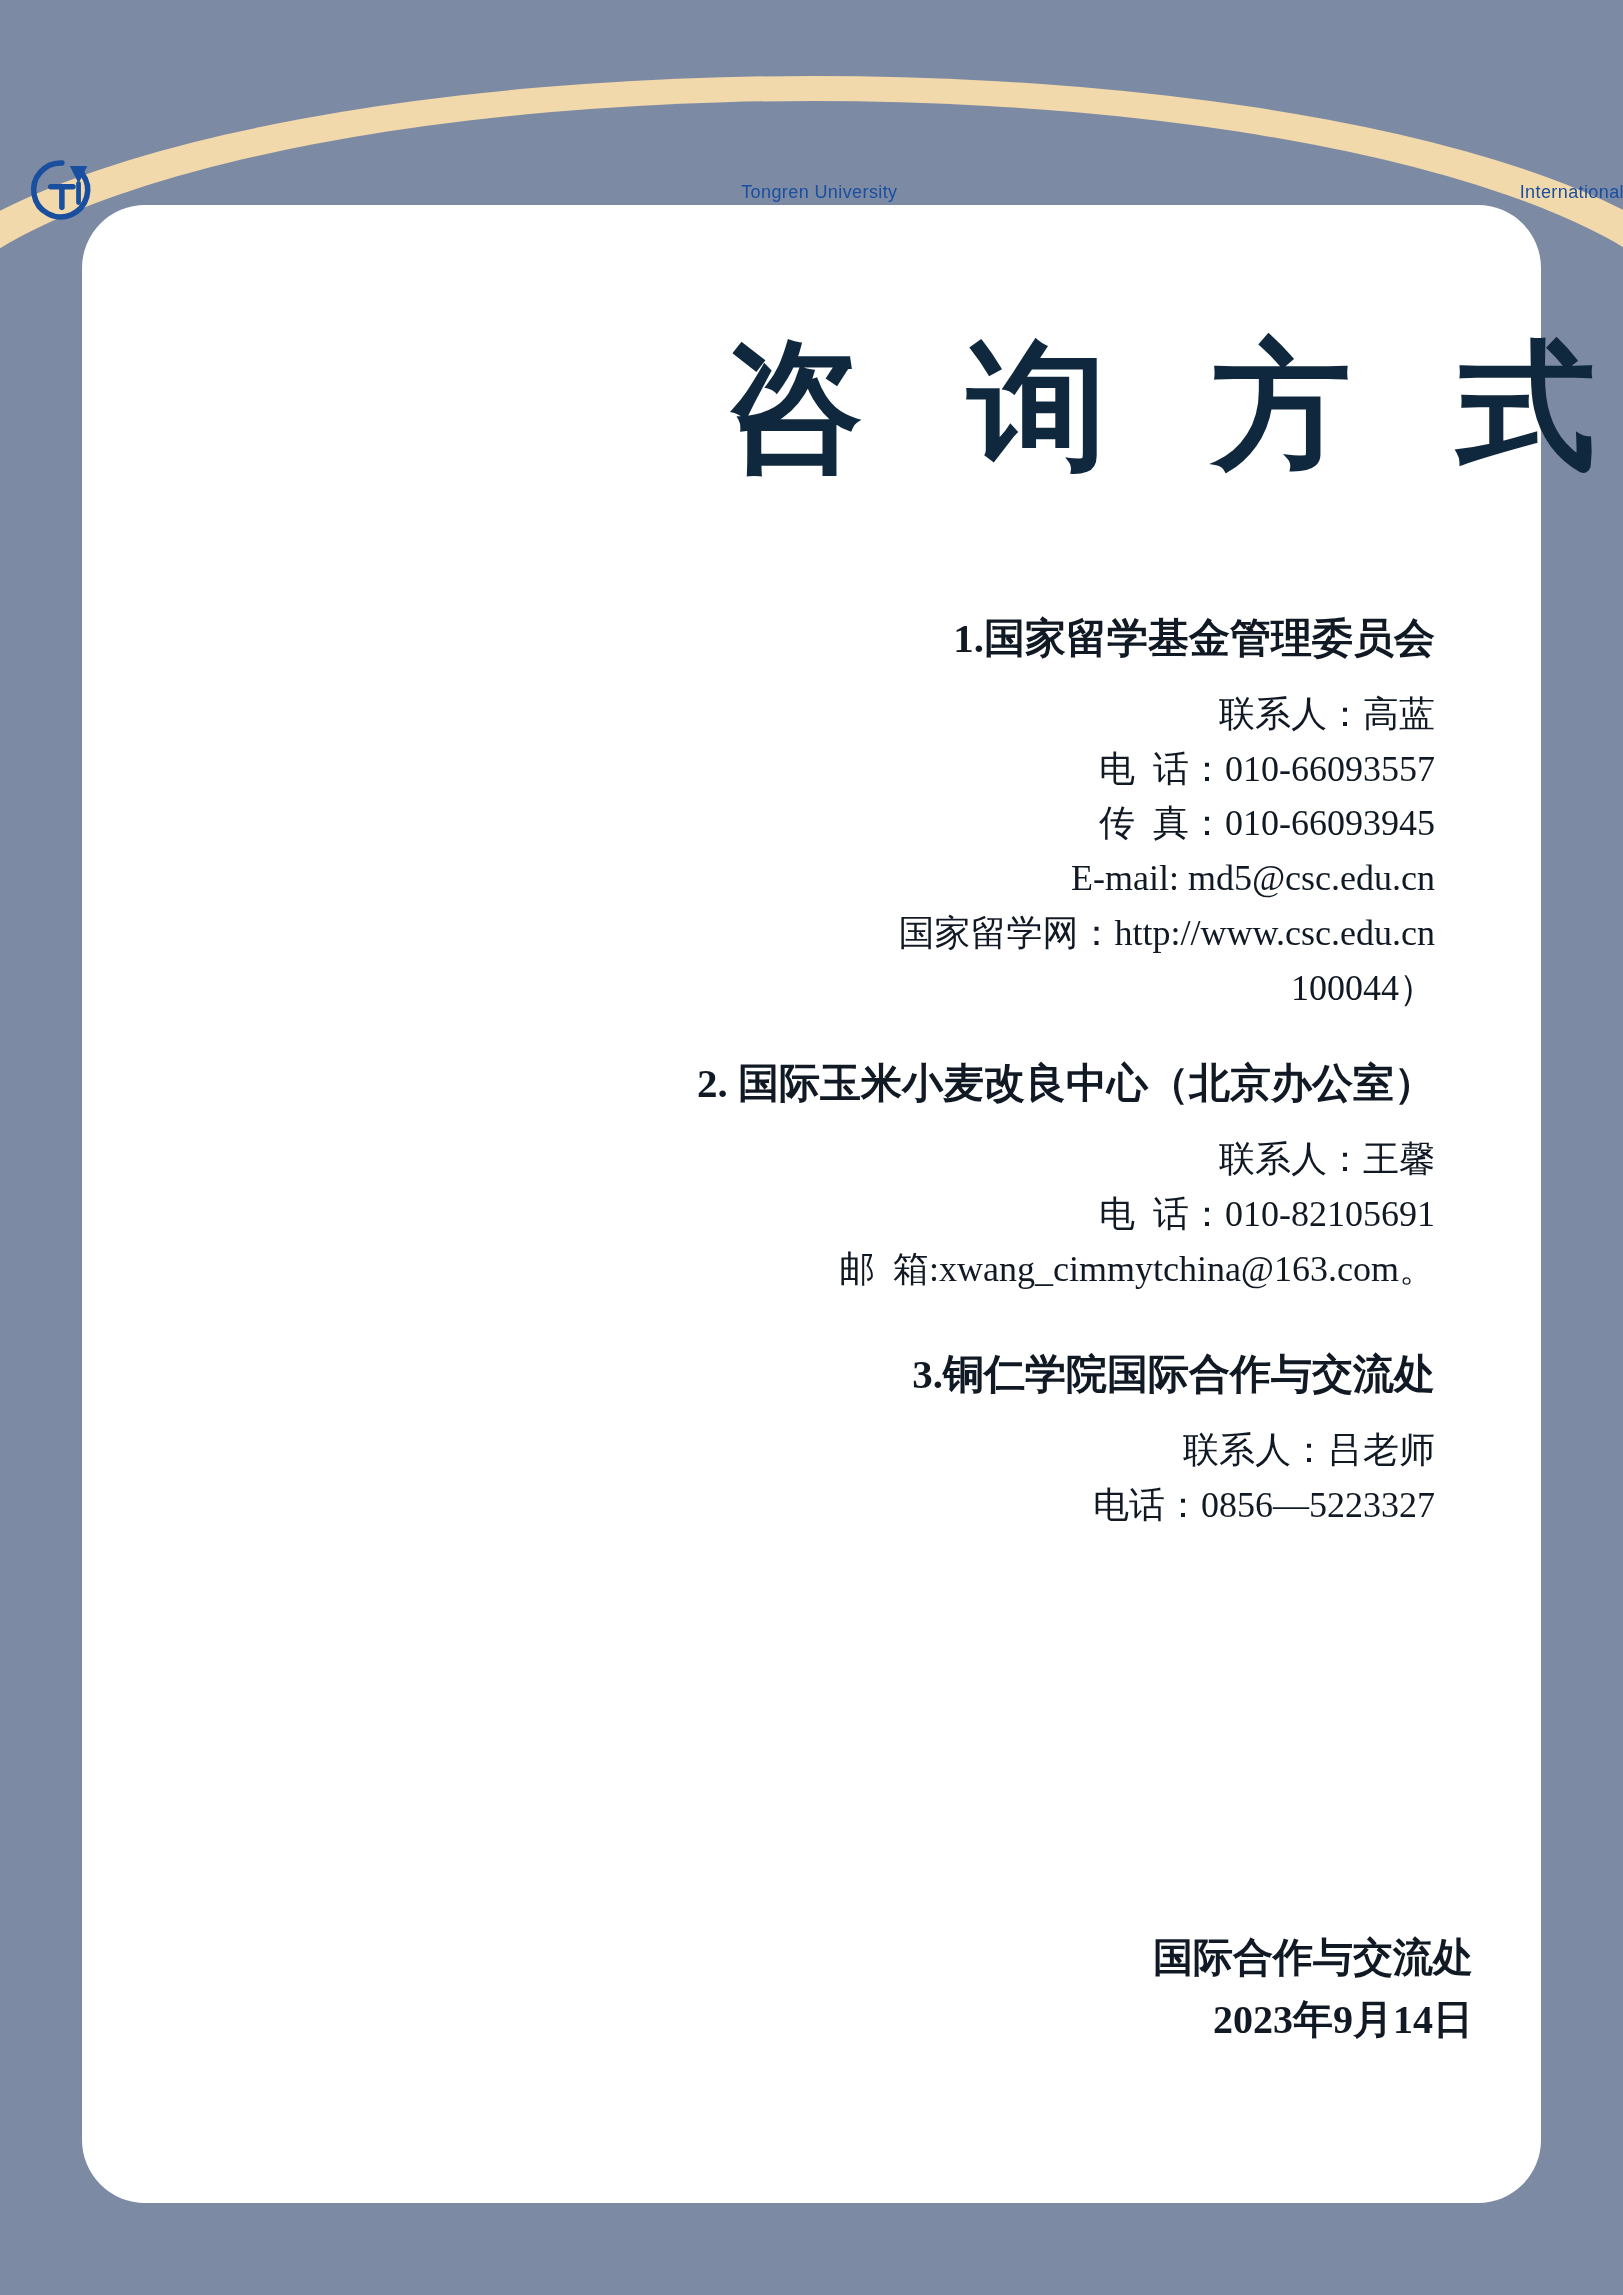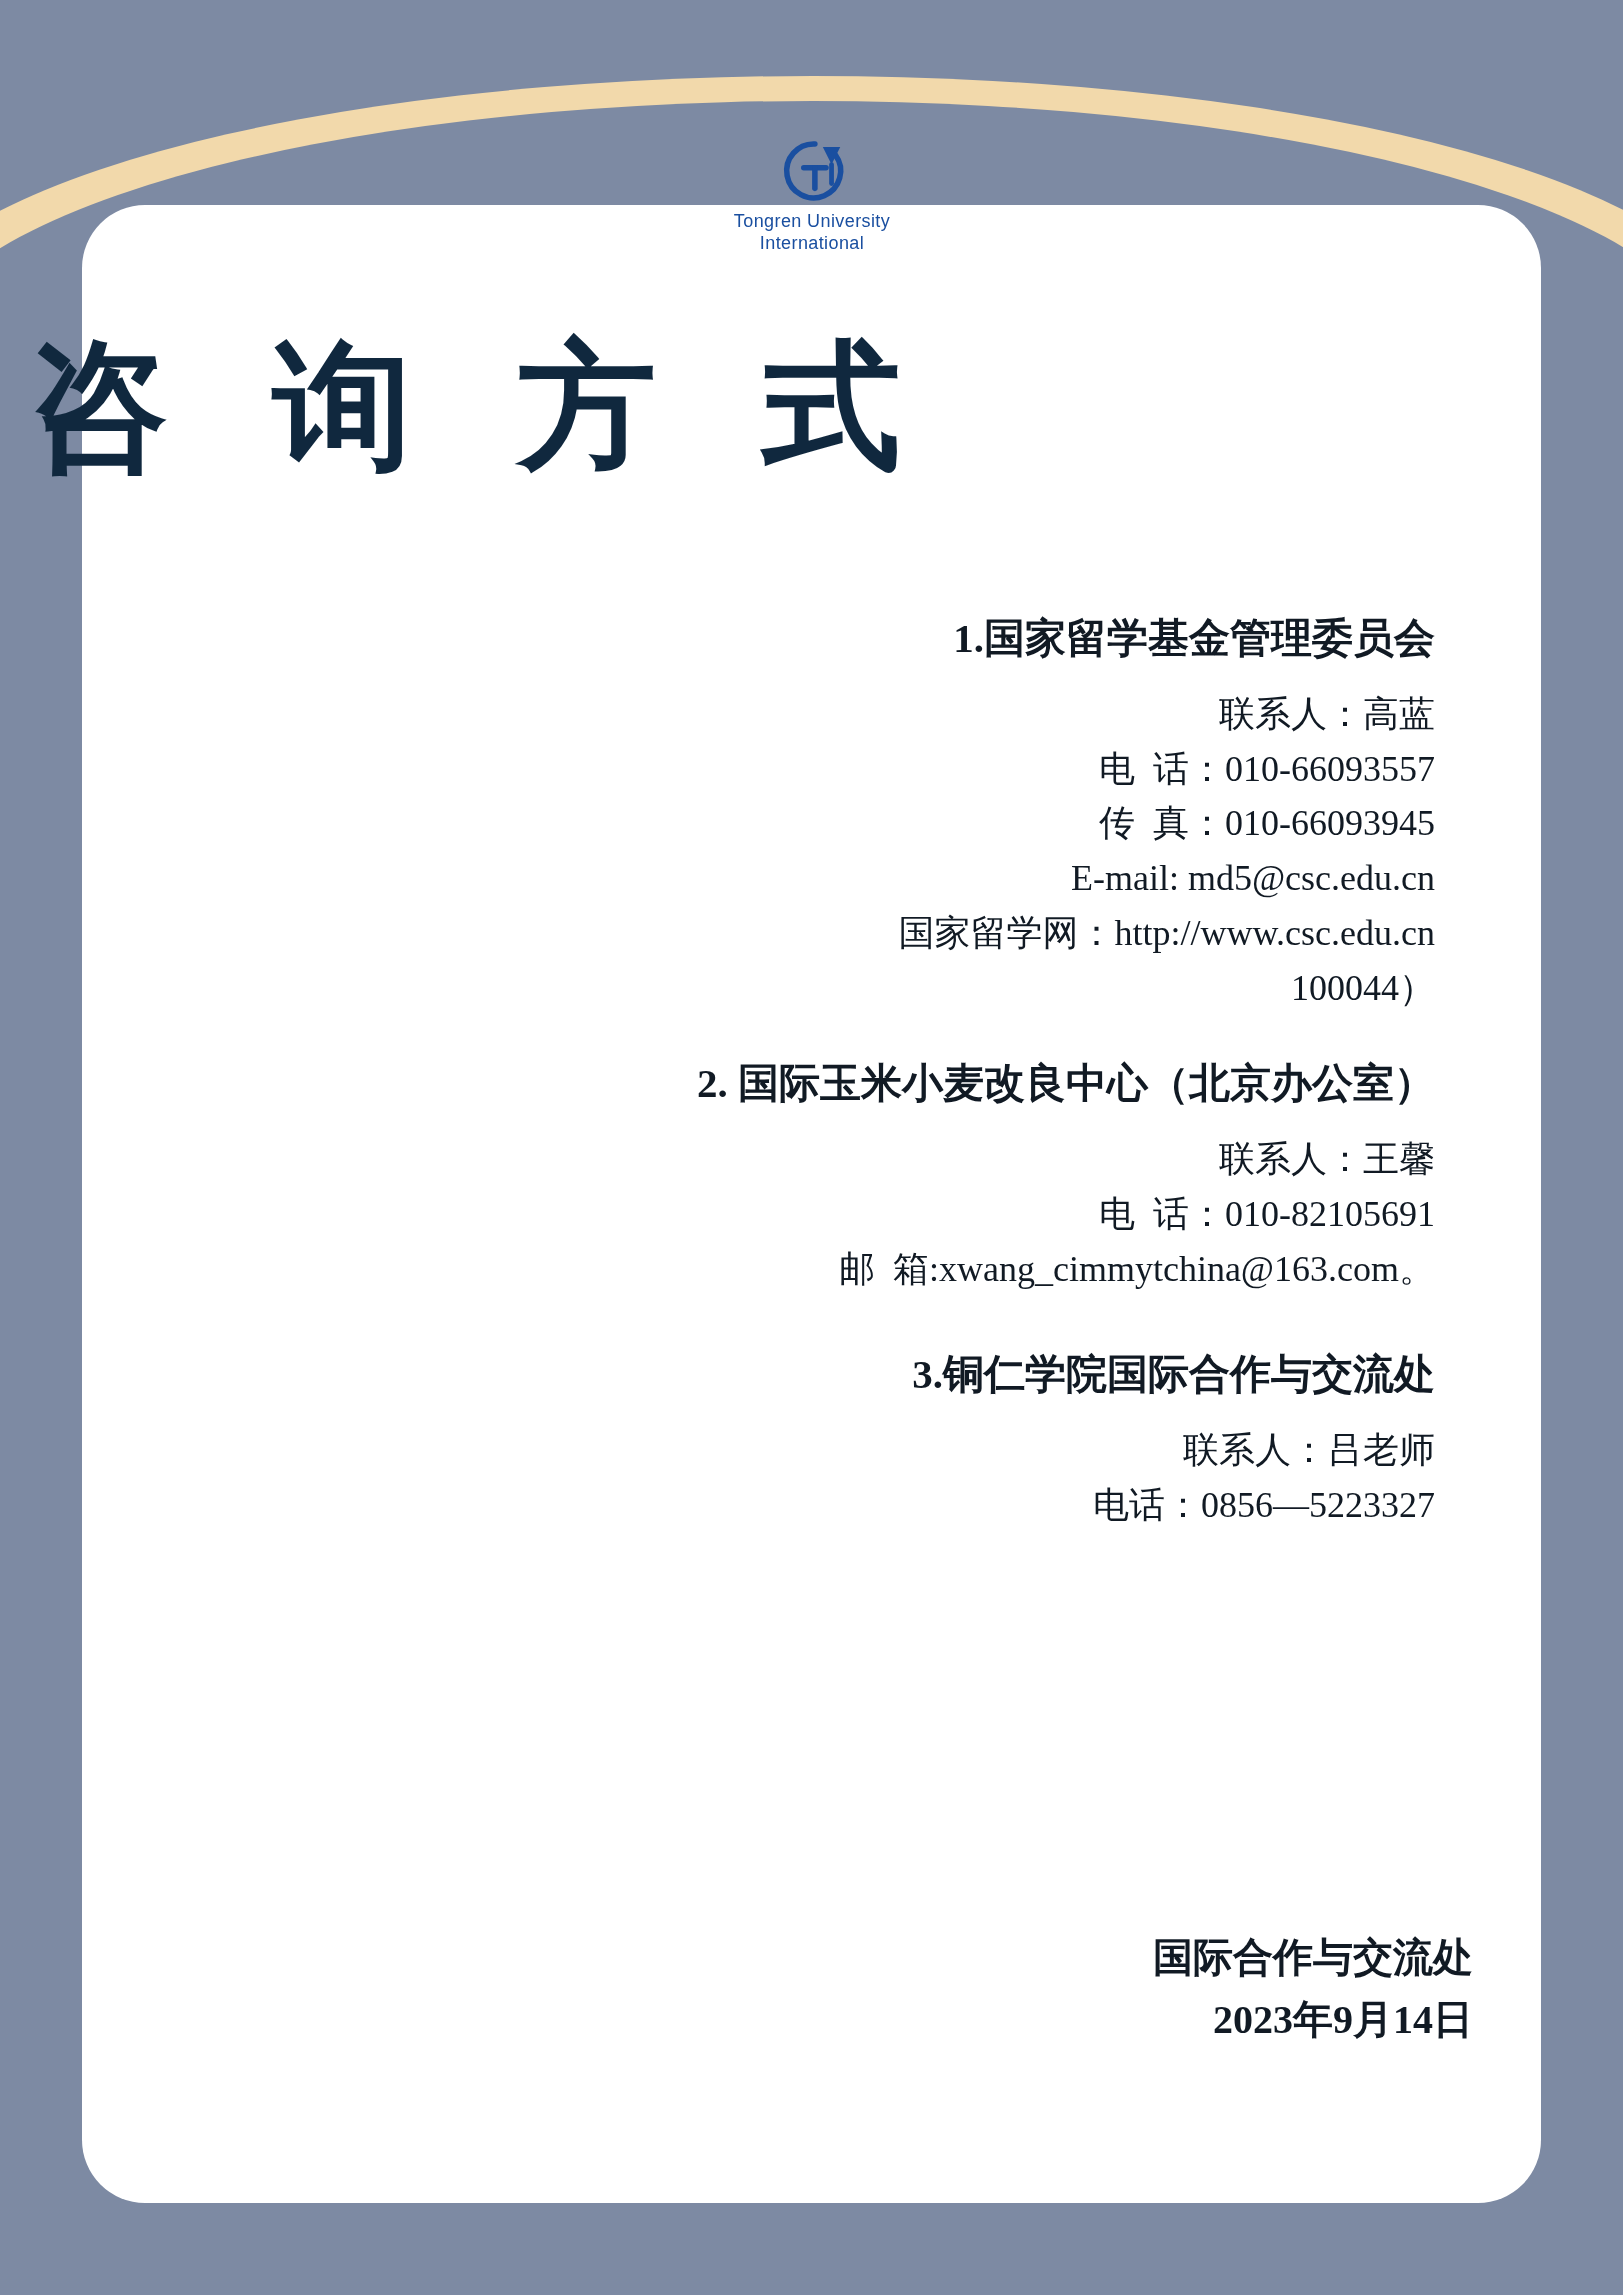--- a/index.html
+++ b/index.html
@@ -57,21 +57,21 @@
   }
 
   
   .logo {
     position: absolute;
     left: 0;
     right: 0;
     top: 136px;
     height: 111px;
     display: flex;
-    flex-direction: column;
+    flex-direction: row;
     align-items: center;
     justify-content: space-between;
     z-index: 5;
   }
   .logo-mark {
     width: 119px;
     height: 73px;
     position: relative;
   }
   .logo-text-line1 {
@@ -88,21 +88,21 @@
     letter-spacing: 0.4px;
     margin-top: 1px;
   }
 
   
   .title {
     position: absolute;
     left: 0;
     right: 0;
     top: 329px;
-    text-align: left;
+    text-align: right;
     font-family: "DejaVu Serif", "Liberation Serif", serif;
     font-weight: bold;
     font-size: 139px;
     line-height: 1.1;
     letter-spacing: 28.5px;
     text-indent: 28.5px;
     color: #10283e;
   }
 
   

